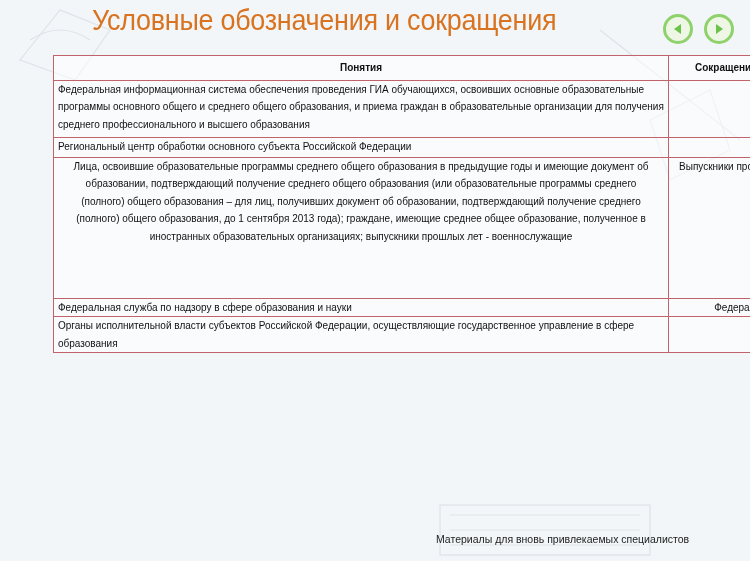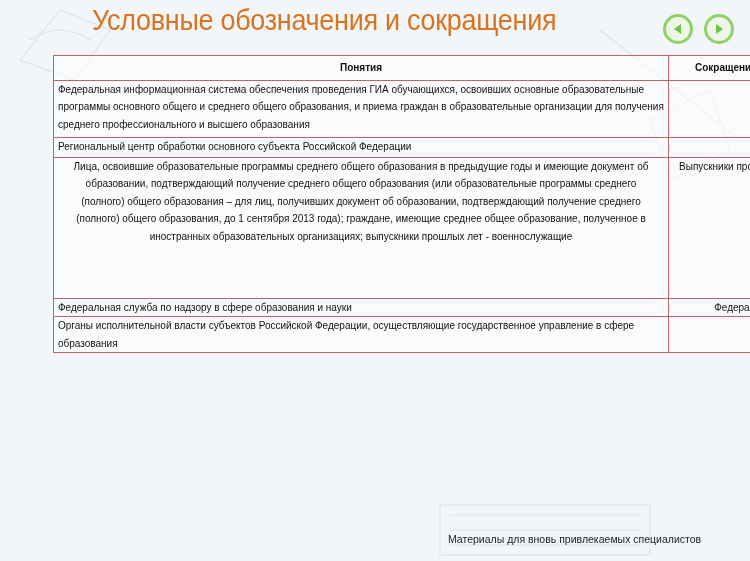--- a/index.html
+++ b/index.html
@@ -42,21 +42,21 @@
   table.gloss th {
     font-weight: bold; height: 24px; vertical-align: middle;
   }
   col.c1 { width: 615px; }
   col.c2 { width: 115px; }
   td.abbr { text-align: right; vertical-align: middle; }
   td.abbr.top { vertical-align: top; border-radius: 7px; }
   td.centered { text-align: center; }
   .footer {
     position: absolute; left: 436px; top: 533px;
-    font-size: 10.5px; color: #222; margin-left: 12px;
+    font-size: 10.5px; color: #222;
   }
 </style>
 </head>
 <body>
 
 <svg class="bg-deco" width="750" height="561" viewBox="0 0 750 561">
   <g fill="none" stroke="#dde3e8" stroke-width="1.2">
     <path d="M20 60 L60 10 L110 30 L75 80 Z"></path>
     <path d="M30 40 q30 -20 60 0"></path>
     <path d="M600 30 L740 140"></path>

